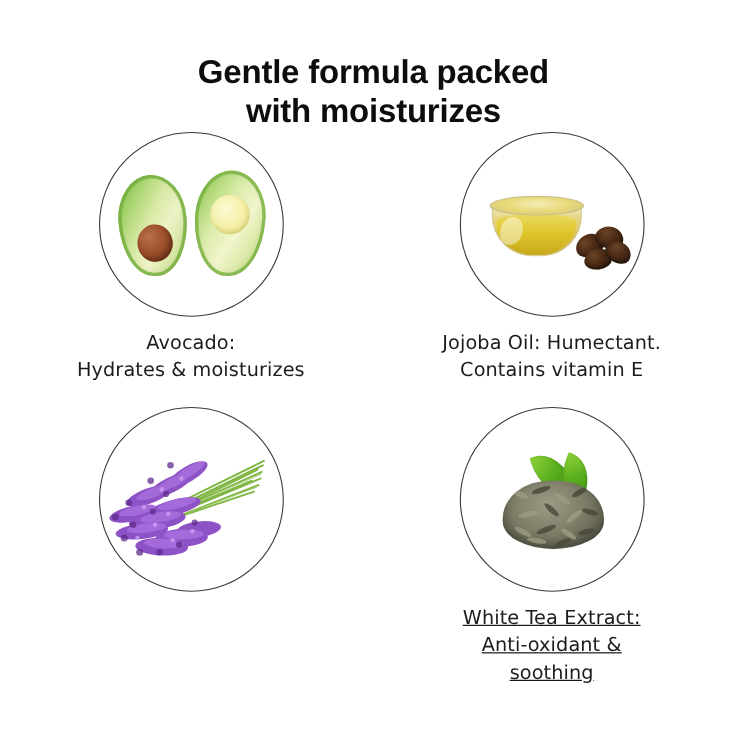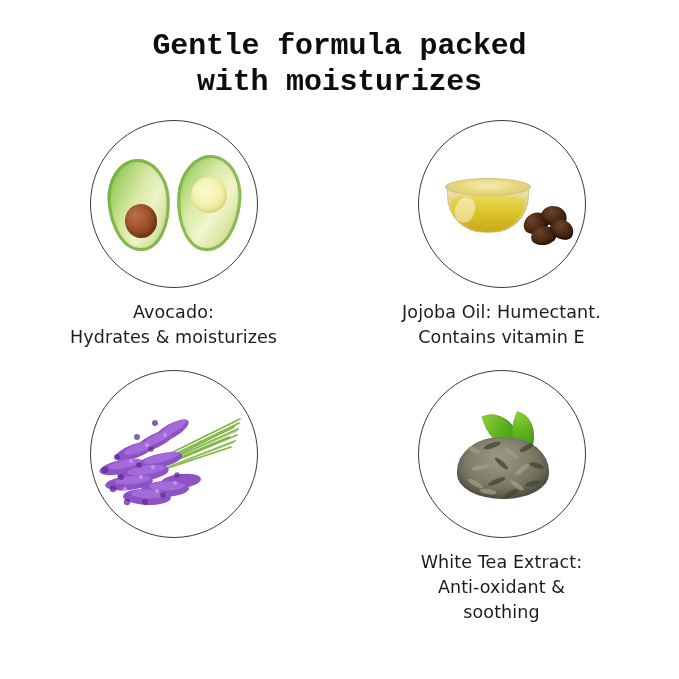--- a/index.html
+++ b/index.html
@@ -17,25 +17,25 @@
   .page {
     position: relative;
     width: 679px;
     height: 679px;
     background: #ffffff;
   }
 
   
   .title {
     position: absolute;
-    top: 28px;
+    top: 48px;
     left: 0;
     width: 679px;
     text-align: center;
-    font-family: Liberation Mono, monospace;
+    font-family: Liberation Sans, sans-serif;
     font-weight: bold;
     font-size: 30px;
     line-height: 36px;
     letter-spacing: -0.2px;
     color: #0d0d0d;
   }
   .title .line2 { display: block; }
 
   
   .grid {
@@ -46,21 +46,21 @@
     height: 560px;
   }
   .cell {
     position: absolute;
     width: 339px;
     text-align: center;
   }
   .cell-0 { left: 4px;   top: 0px; }
   .cell-1 { left: 332px; top: 0px; }
   .cell-2 { left: 4px;   top: 250px; }
-  .cell-3 { left: 332px; top: 250px; }
+  .cell-3 { left: 332px; top: 250px; text-decoration: underline; }
 
   .circle-wrap {
     width: 168px;
     height: 168px;
     margin: 8px auto 0 auto;
     position: relative;
   }
   .circle {
     width: 100%;
     height: 100%;

